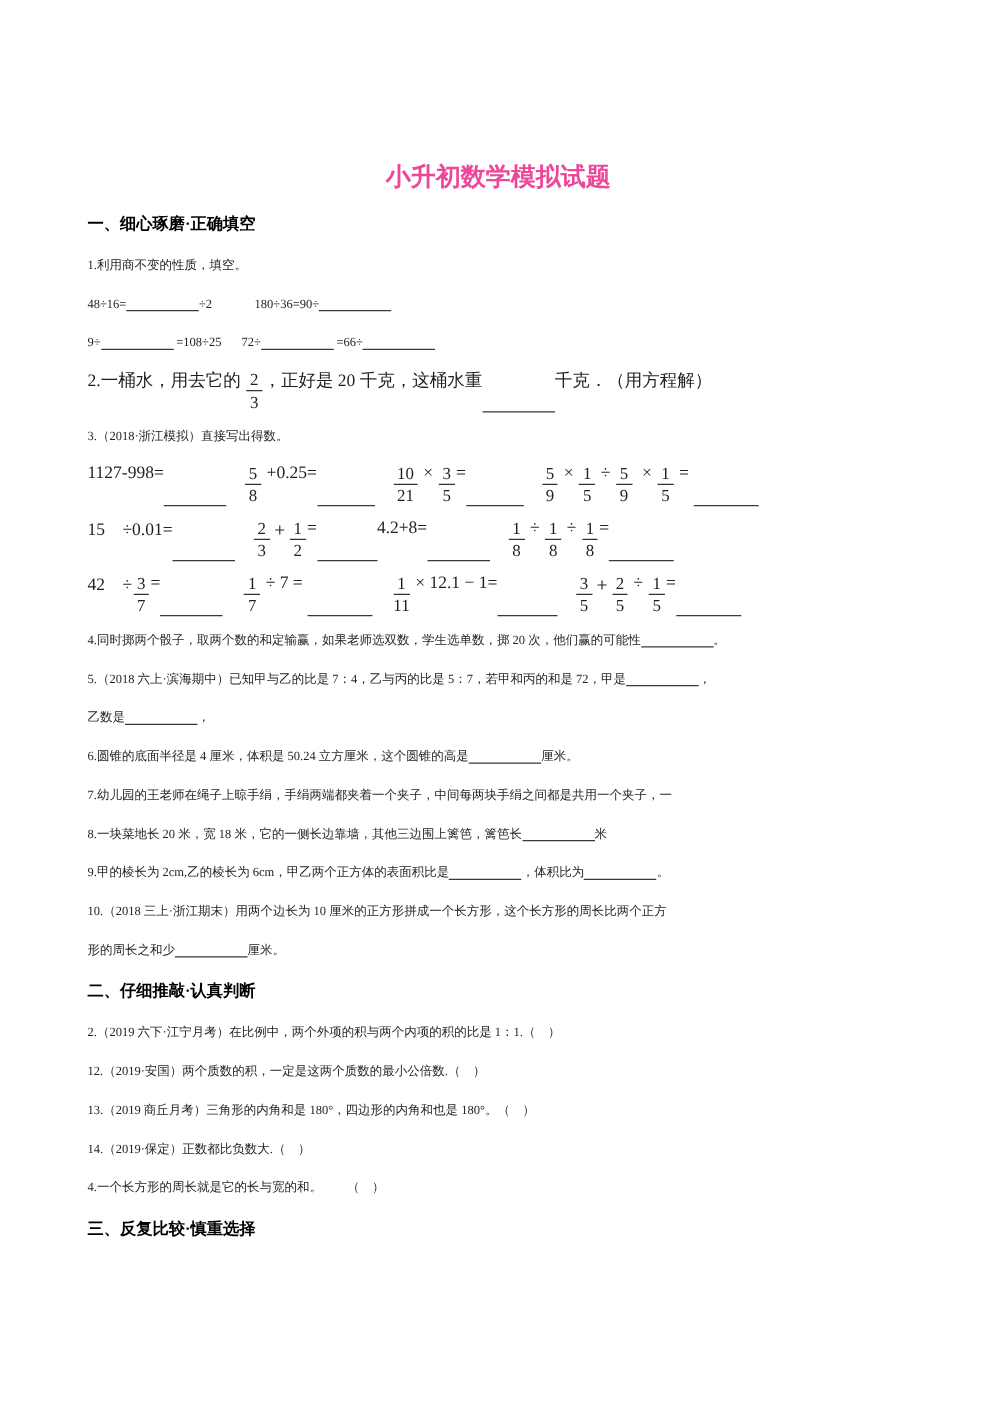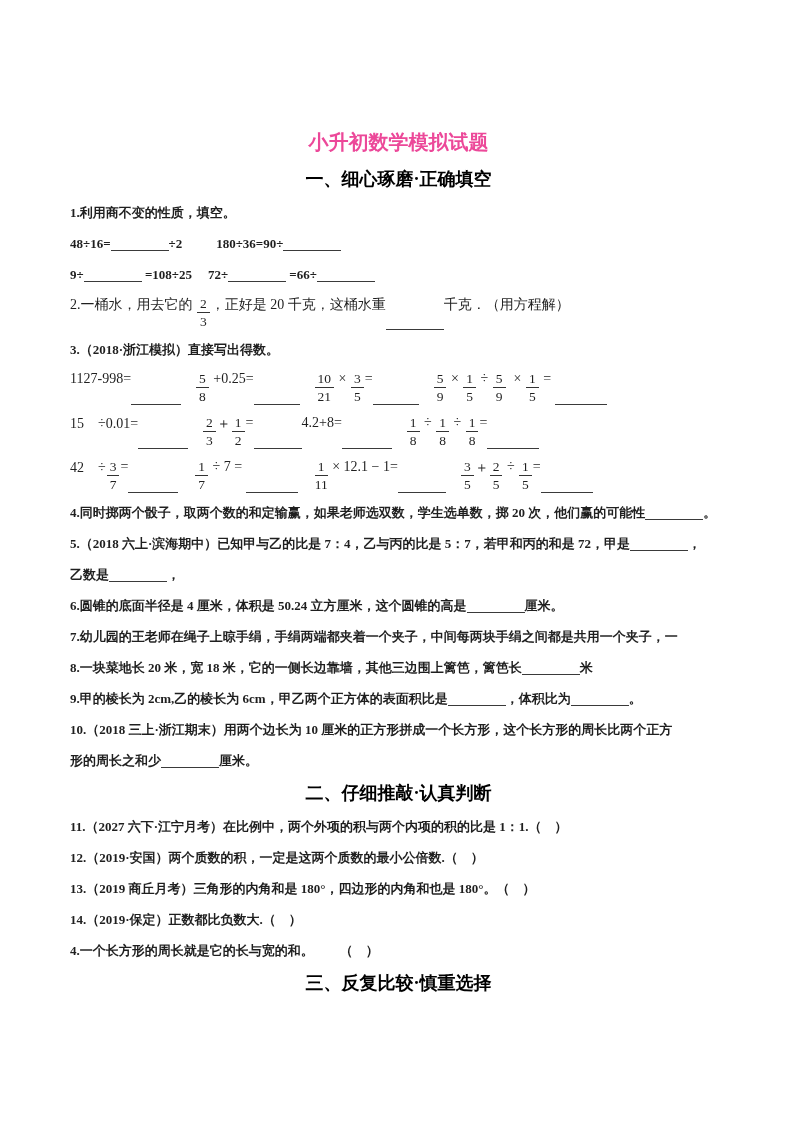--- a/index.html
+++ b/index.html
@@ -17,30 +17,29 @@
   .doc-title {
     text-align:center;
     font-family:"Liberation Sans","DejaVu Sans",sans-serif;
     font-weight:bold;
     font-size:20px;
     line-height:26px;
     margin-bottom:13px;
     color:#ec4899;
   }
   .line { white-space:nowrap; }
-  .line.p { font-size:13px; line-height:20px; margin-bottom:11px;font-weight:bold; }
+  .line.p { font-size:10px; line-height:20px; margin-bottom:11px; }
   .line.heading {
     font-family:Liberation Serif, serif;
     font-weight:bold;
-    font-size:18px;
+    font-size:13px;
     line-height:22px;
     margin-top:3px;
     margin-bottom:13px;
     color:#000;
-    text-align:center;
   }
   .line.frow {
     height:42px;
     margin-bottom:2px;
     display:flex;
     align-items:flex-start;
     font-size:14px;
   }
   .txt { white-space:pre; }
   .blank {
@@ -209,21 +208,21 @@
         <div class="line p"><span class="txt">4.同时掷两个骰子，取两个数的和定输赢，如果老师选双数，学生选单数，掷 20 次，他们赢的可能性</span><span class="blank"></span><span class="txt">。</span></div>
         <div class="line p"><span class="txt">5.（2018 六上·滨海期中）已知甲与乙的比是 7：4，乙与丙的比是 5：7，若甲和丙的和是 72，甲是</span><span class="blank"></span><span class="txt">，</span></div>
         <div class="line p"><span class="txt">乙数是</span><span class="blank"></span><span class="txt">，</span></div>
         <div class="line p"><span class="txt">6.圆锥的底面半径是 4 厘米，体积是 50.24 立方厘米，这个圆锥的高是</span><span class="blank"></span><span class="txt">厘米。</span></div>
         <div class="line p"><span class="txt">7.幼儿园的王老师在绳子上晾手绢，手绢两端都夹着一个夹子，中间每两块手绢之间都是共用一个夹子，一</span></div>
         <div class="line p"><span class="txt">8.一块菜地长 20 米，宽 18 米，它的一侧长边靠墙，其他三边围上篱笆，篱笆长</span><span class="blank"></span><span class="txt">米</span></div>
         <div class="line p"><span class="txt">9.甲的棱长为 2cm,乙的棱长为 6cm，甲乙两个正方体的表面积比是</span><span class="blank"></span><span class="txt">，体积比为</span><span class="blank"></span><span class="txt">。</span></div>
         <div class="line p"><span class="txt">10.（2018 三上·浙江期末）用两个边长为 10 厘米的正方形拼成一个长方形，这个长方形的周长比两个正方</span></div>
         <div class="line p"><span class="txt">形的周长之和少</span><span class="blank"></span><span class="txt">厘米。</span></div>
         <div class="line heading"><span class="txt">二、仔细推敲·认真判断</span></div>
-        <div class="line p"><span class="txt">11.（2027 六下·江宁月考）在比例中，两个外项的积与两个内项的积的比是 1：1.（　）</span></div>
+        <div class="line p"><span class="txt">2.（2019 六下·江宁月考）在比例中，两个外项的积与两个内项的积的比是 1：1.（　）</span></div>
         <div class="line p"><span class="txt">12.（2019·安国）两个质数的积，一定是这两个质数的最小公倍数.（　）</span></div>
         <div class="line p"><span class="txt">13.（2019 商丘月考）三角形的内角和是 180°，四边形的内角和也是 180°。（　）</span></div>
         <div class="line p"><span class="txt">14.（2019·保定）正数都比负数大.（　）</span></div>
         <div class="line p"><span class="txt">4.一个长方形的周长就是它的长与宽的和。　　（　）</span></div>
         <div class="line heading"><span class="txt">三、反复比较·慎重选择</span></div>
       </div>
   </div>
 </div>
 
 </body></html>

